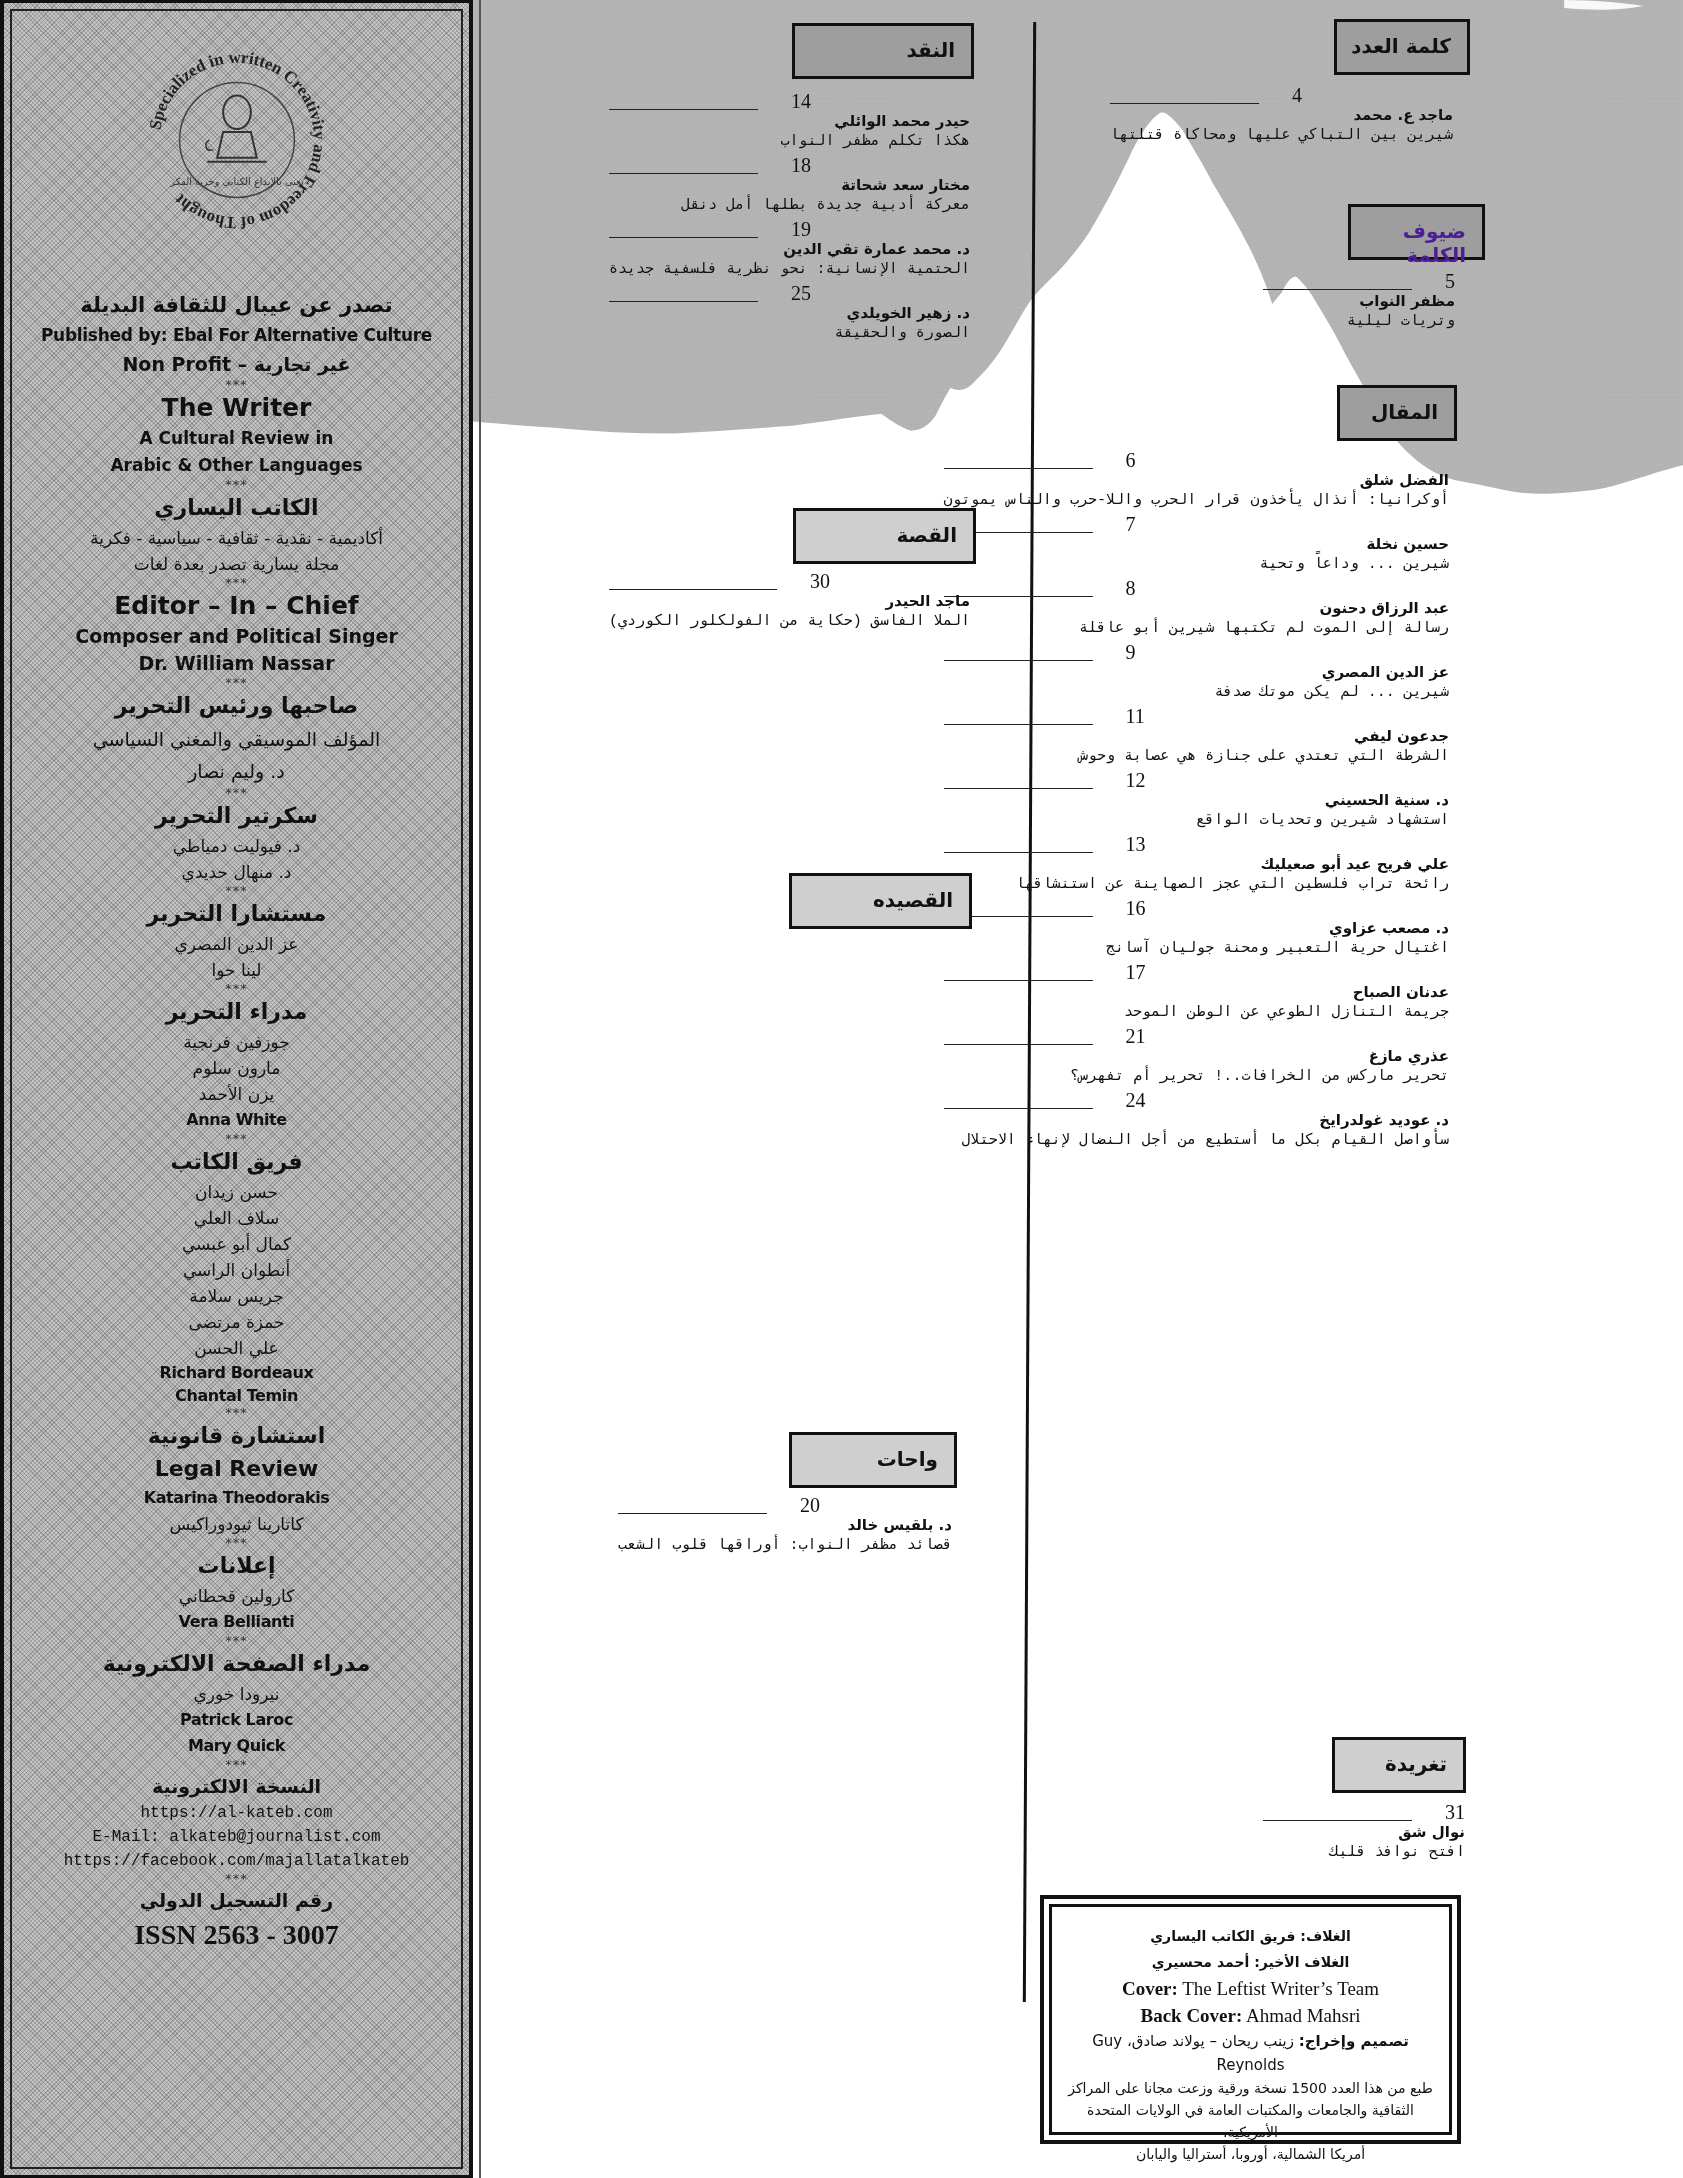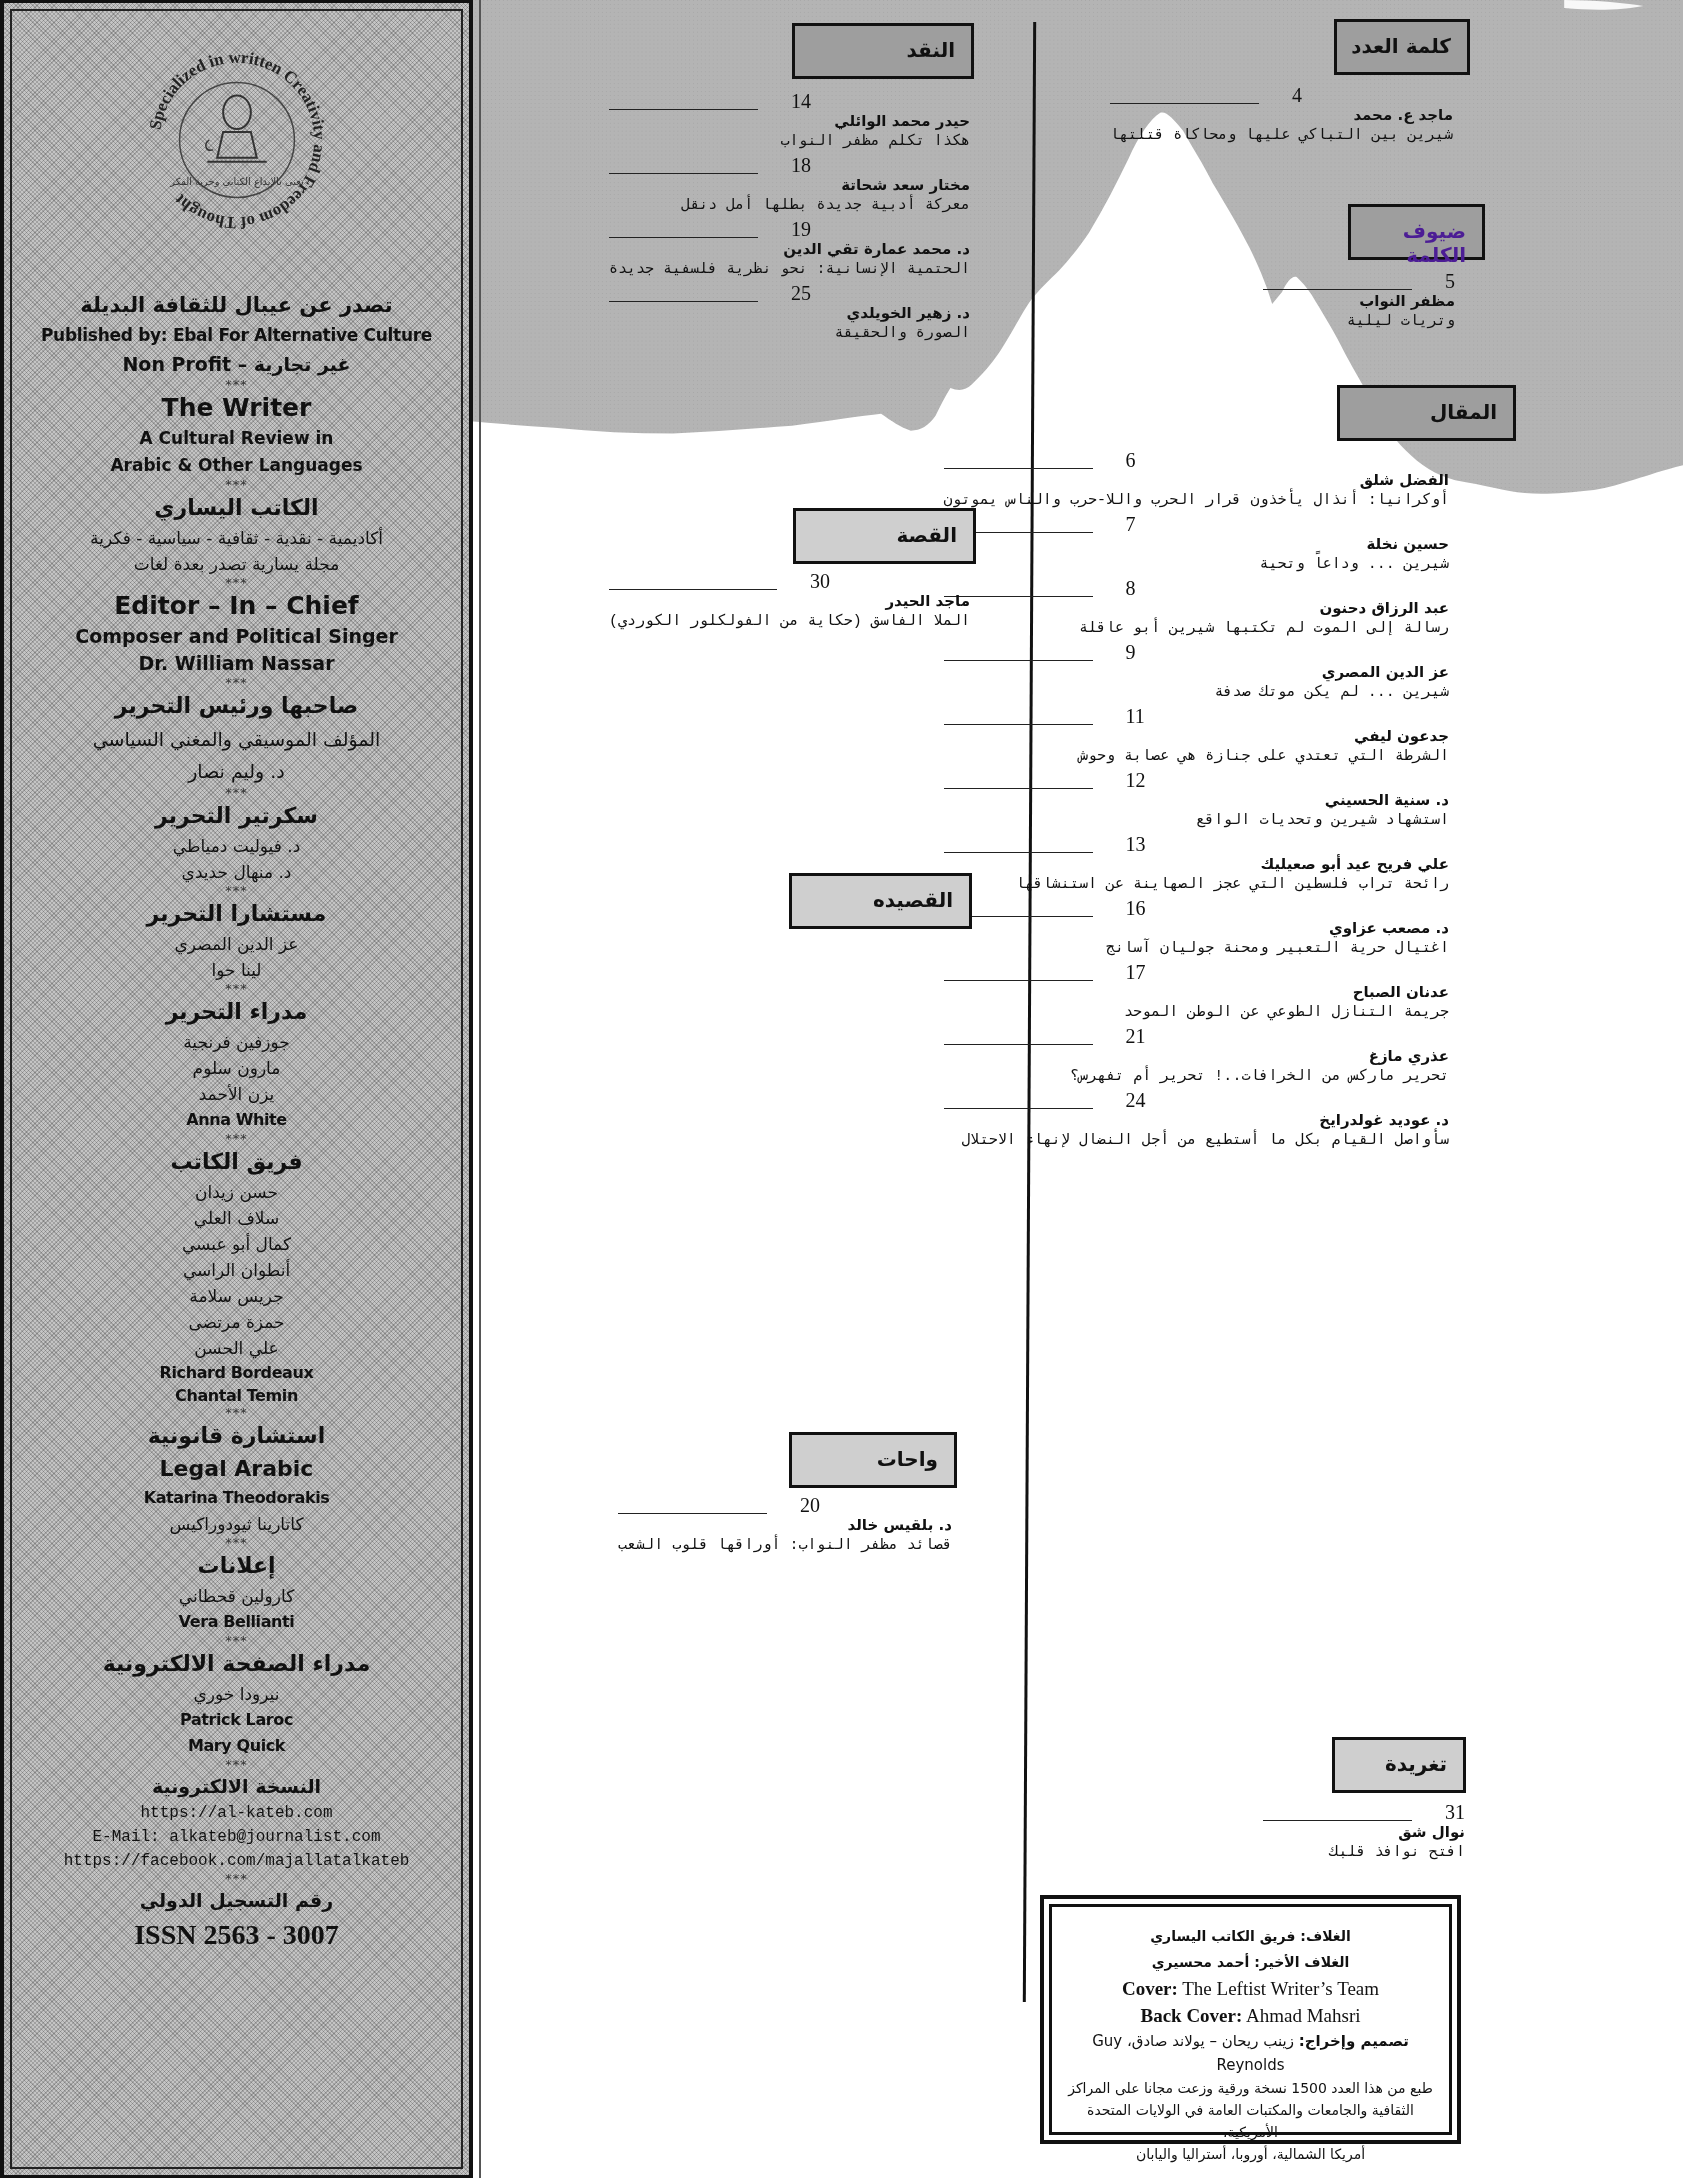--- a/index.html
+++ b/index.html
@@ -162,21 +162,21 @@
     <div class="mh-ar-name">سلاف العلي</div>
     <div class="mh-ar-name">كمال أبو عبسي</div>
     <div class="mh-ar-name">أنطوان الراسي</div>
     <div class="mh-ar-name">جريس سلامة</div>
     <div class="mh-ar-name">حمزة مرتضى</div>
     <div class="mh-ar-name">علي الحسن</div>
     <div class="mh-en-name" style="line-height:23px;">Richard Bordeaux</div>
     <div class="mh-en-name" style="line-height:23px;">Chantal Temin</div>
     <div class="mh-stars">***</div>
     <div class="mh-ar-head">استشارة قانونية</div>
-    <div class="mh-en-big" style="font-size:22px;line-height:32px;">Legal Arabic</div>
+    <div class="mh-en-big" style="font-size:22px;line-height:32px;">Legal Review</div>
     <div class="mh-en-name">Katarina Theodorakis</div>
     <div class="mh-ar-name">كاتارينا ثيودوراكيس</div>
     <div class="mh-stars">***</div>
     <div class="mh-ar-head">إعلانات</div>
     <div class="mh-ar-name">كارولين قحطاني</div>
     <div class="mh-en-name">Vera Bellianti</div>
     <div class="mh-stars">***</div>
     <div class="mh-ar-head">مدراء الصفحة الالكترونية</div>
     <div class="mh-ar-name">نيرودا خوري</div>
     <div class="mh-en-name">Patrick Laroc</div>
@@ -216,21 +216,21 @@
   <div class="entry">
     <div class="entry-line">
         <span class="entry-page">5</span>
         <span class="entry-rule"></span>
       </div>
     <div class="entry-author">مظفر النواب</div>
     <div class="entry-title">وتريات ليلية</div>
   </div>
 </div>
 
-<div class="sec-box" style="left:1337px;top:385px;width:179px;padding-left:24px;">
+<div class="sec-box" style="left:1337px;top:385px;width:120px;padding-left:24px;">
   <span>المقال</span>
 </div>
 <div class="toc" style="right:234px;top:448px;">
   <div class="entry">
     <div class="entry-line">
         <span class="entry-page">6</span>
         <span class="entry-rule"></span>
       </div>
     <div class="entry-author">الفضل شلق</div>
     <div class="entry-title">أوكرانيا: أنذال يأخذون قرار الحرب واللا-حرب والناس يموتون</div>

